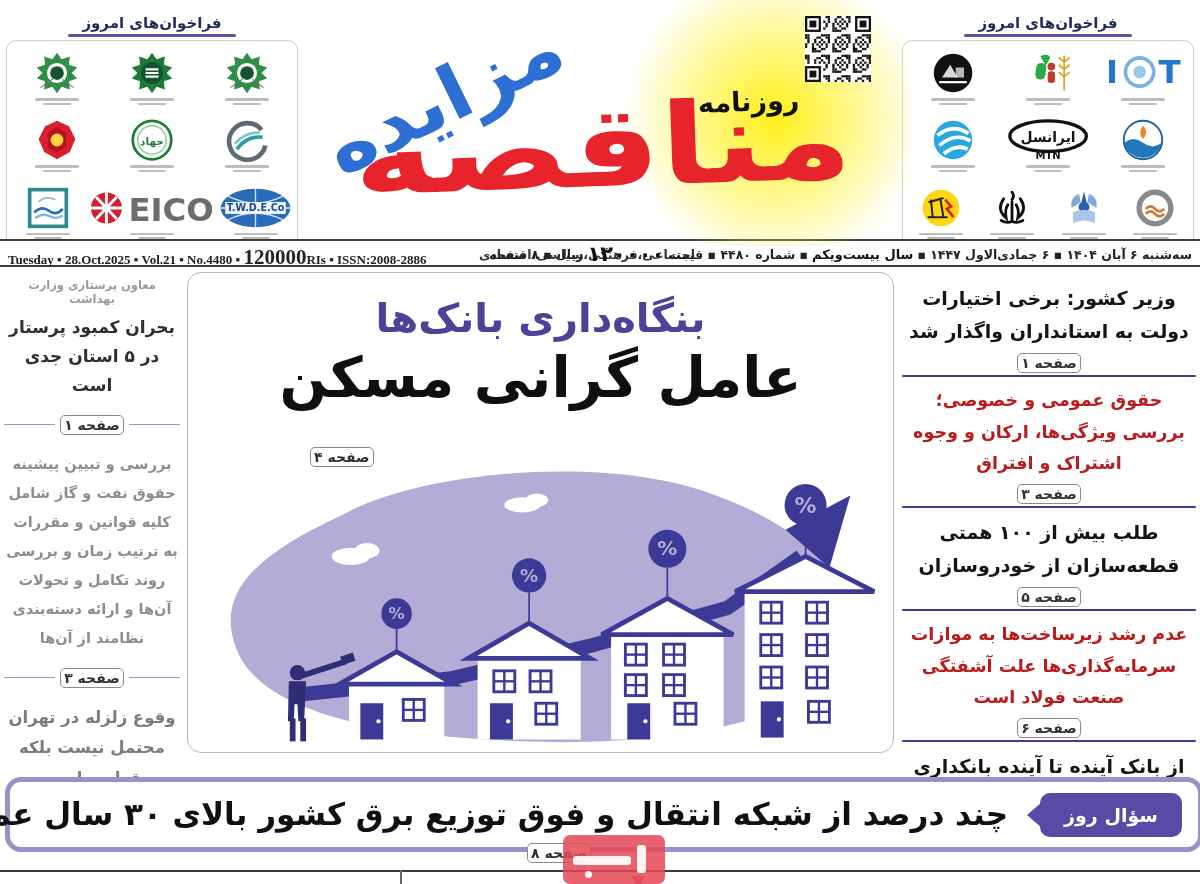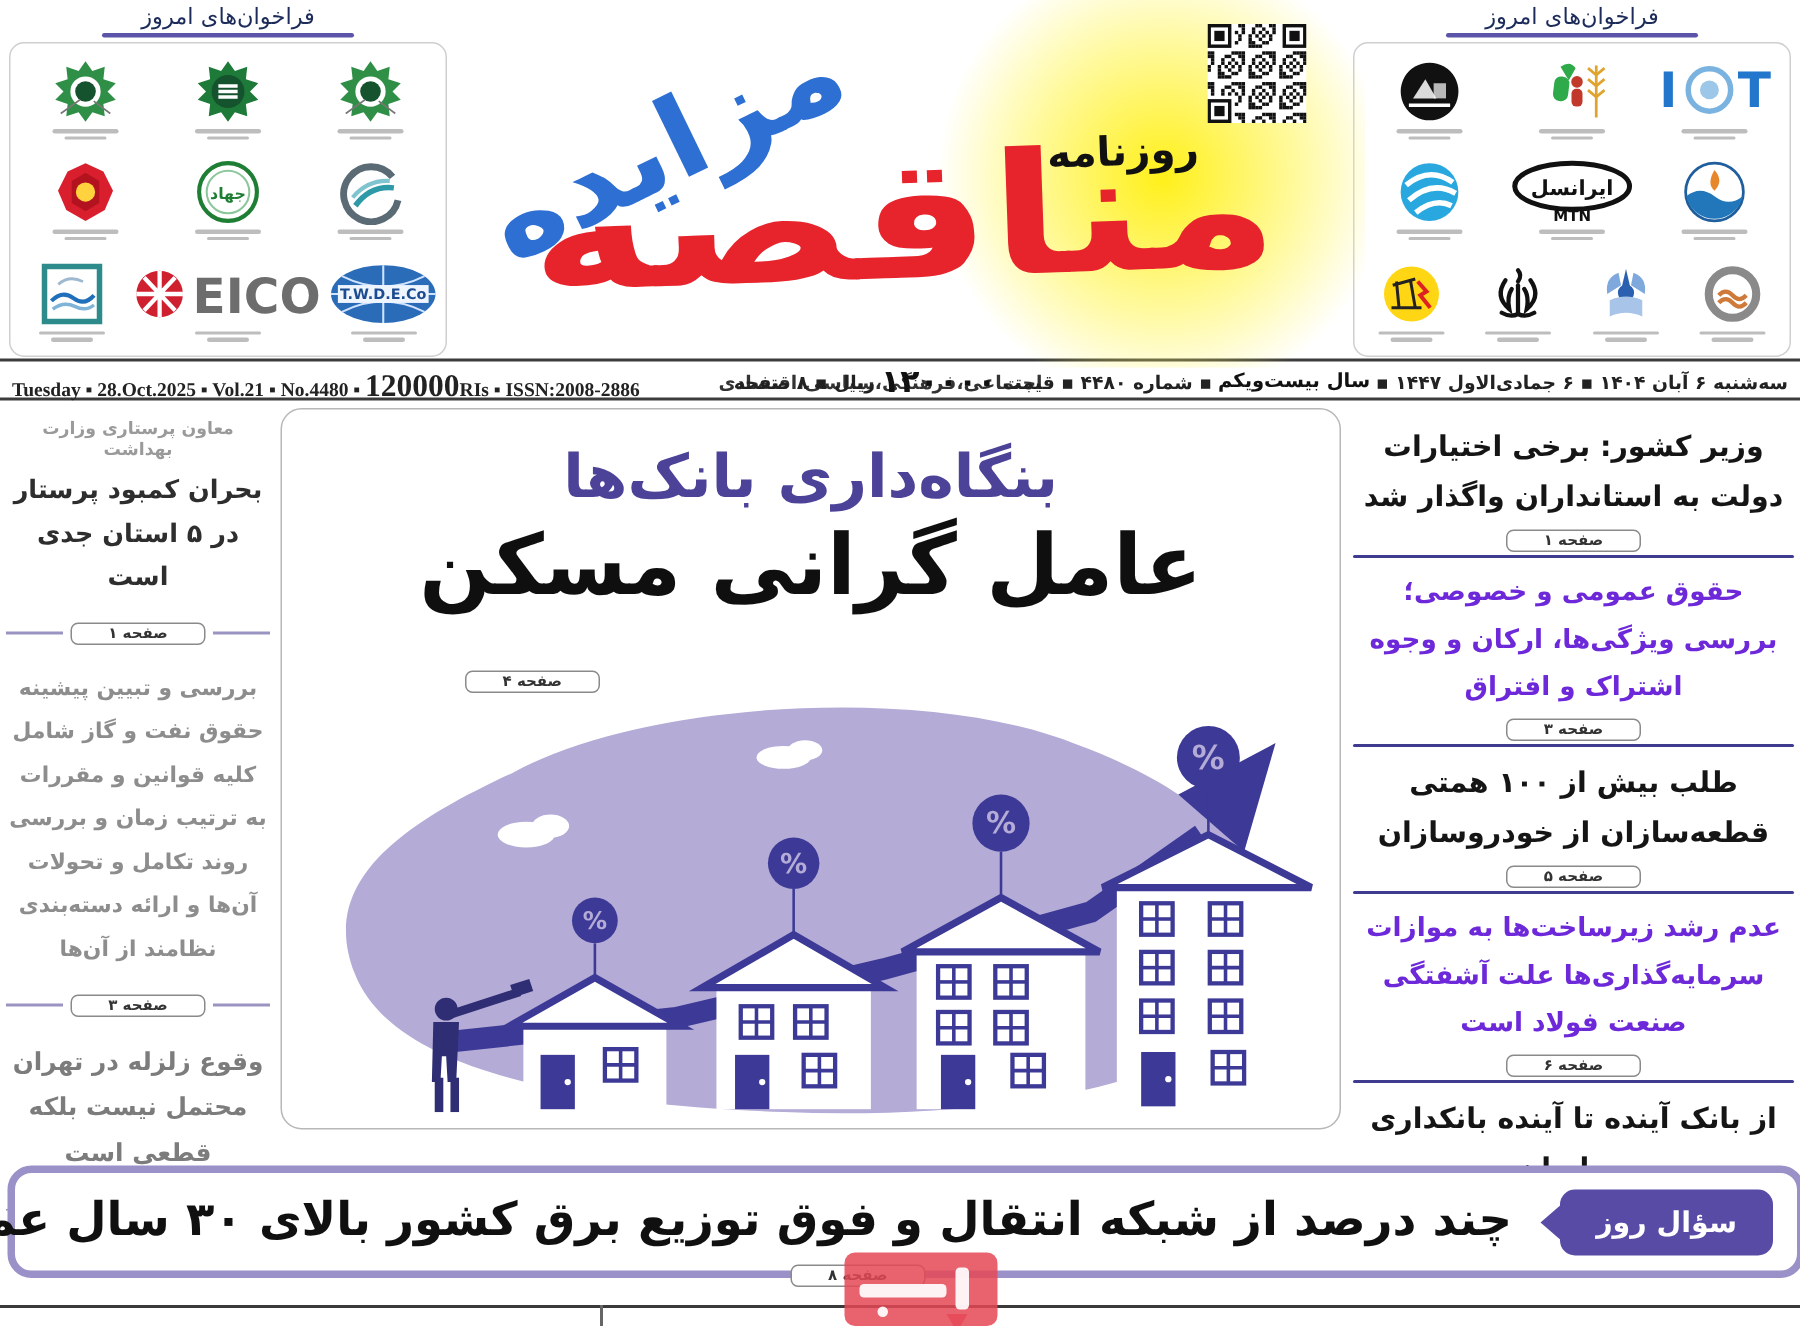--- a/index.html
+++ b/index.html
@@ -1,20 +1,20 @@
 <!DOCTYPE html>
 <html lang="fa"><head>
 <meta charset="utf-8">
 <style>
   html,body{margin:0;padding:0;background:#fff;}
   #page{position:relative;width:1200px;height:884px;background:#fff;overflow:hidden;
         font-family:"DejaVu Sans",sans-serif;}
   
   .panel{position:absolute;top:0;width:292px;}
-  .panel-header{text-align:center;color:#1c2b5a;font-weight:normal;font-size:15px;padding-top:2px;direction:rtl;}
+  .panel-header{text-align:center;color:#1c2b5a;font-weight:bold;font-size:15px;padding-top:14px;direction:rtl;}
   .panel-underline{width:168px;height:3px;background:#5b54a8;margin:2px auto 3px;border-radius:2px;}
   .panel-box{border:1px solid #cfcfcf;border-radius:10px;height:202px;background:#fff;
              display:flex;flex-direction:column;justify-content:space-around;padding:3px 2px;}
   .logo-row{display:flex;flex:1;align-items:center;}
   .logo-item{flex:1;display:flex;flex-direction:column;align-items:center;justify-content:center;gap:2px;}
   .logo-art{height:46px;display:flex;align-items:center;justify-content:center;}
   .logo-art svg{height:44px;}
   .cap{height:2.5px;background:#bdbdbd;border-radius:2px;}
   
   .masthead{position:absolute;left:300px;top:0;width:600px;height:238px;}
@@ -42,24 +42,24 @@
   .dl-fa .big{font-size:21px;font-weight:900;color:#111;}
   
   .col-left{position:absolute;left:4px;top:278px;width:176px;text-align:center;direction:rtl;}
   .kicker{font-size:11.5px;color:#9a9a9a;font-weight:bold;margin-bottom:7px;}
   .lt-bold{font-size:17px;font-weight:800;color:#2e2e2e;line-height:1.7;}
   .lt-gray{font-size:14.5px;color:#8d8d8d;font-weight:600;line-height:2.0;}
   .lt-graybold{font-size:16.5px;color:#7c7c7c;font-weight:800;line-height:1.85;}
   .l-sep{display:flex;align-items:center;gap:5px;margin:15px 0;}
   .l-sep .line{flex:1;height:1.5px;background:#9a94c2;}
   .page-badge{display:inline-block;border:1.2px solid #8a8a8a;border-radius:5px;background:#fff;
-              color:#333;font-size:10px;font-weight:bold;padding:1px 24px;white-space:nowrap;direction:rtl;}
+              color:#333;font-size:14px;font-weight:bold;padding:1px 3px;white-space:nowrap;direction:rtl;}
   .col-right{position:absolute;left:902px;top:276px;width:294px;direction:rtl;text-align:center;}
   .rt-bold{font-size:19px;font-weight:800;color:#151515;line-height:1.75;margin:6px 6px 2px;}
-  .rt-gray{font-size:17.5px;font-weight:600;color:#6d28d9;line-height:1.8;margin:6px 4px 2px;}
+  .rt-gray{font-size:17.5px;font-weight:600;color:#b91c1c;line-height:1.8;margin:6px 4px 2px;}
   .r-sep{display:flex;flex-direction:column;align-items:center;margin:4px 0 8px;}
   .r-sep .rline{width:100%;height:2.5px;background:#3f3c8f;border-radius:2px;margin-top:2px;}
   
   .main-box{position:absolute;left:187px;top:272px;width:707px;height:481px;box-sizing:border-box;
             border:1.5px solid #b8b8b8;border-radius:14px;background:#fff;overflow:hidden;}
   .headline1{margin-top:22px;text-align:center;font-size:40px;font-weight:800;color:#4c4398;direction:rtl;}
   .headline2{text-align:center;font-size:56px;font-weight:900;color:#0f0f0f;direction:rtl;margin-top:4px;}
   .hl-badge{position:absolute;left:122px;top:174px;}
   .illus{position:absolute;left:15px;top:190px;width:677px;height:286px;}
   

